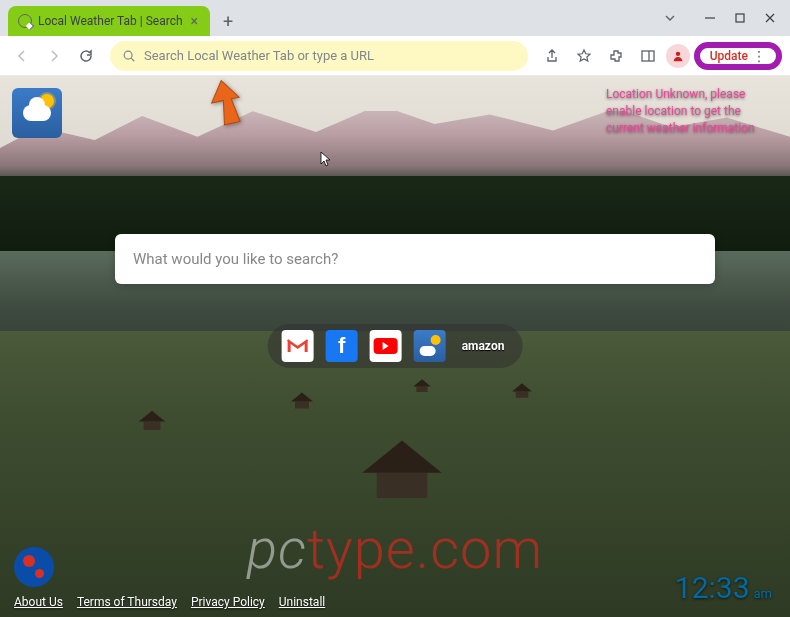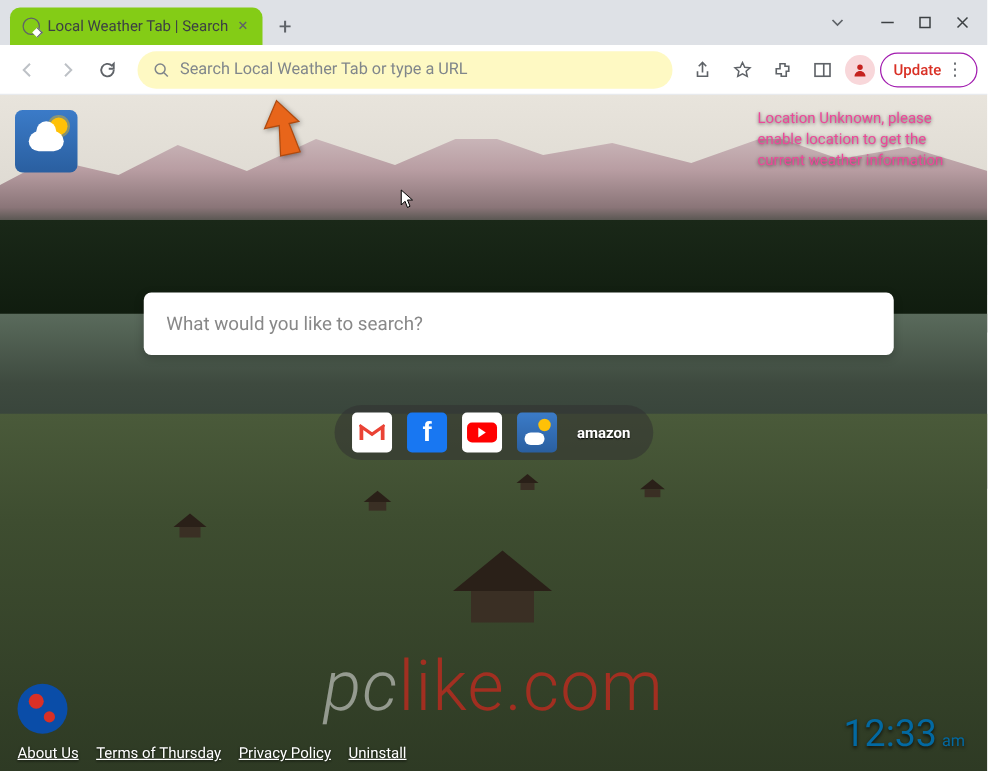--- a/index.html
+++ b/index.html
@@ -19,21 +19,21 @@
 
 
 .toolbar { height: 40px; background: #fff; border-bottom: 1px solid #e8eaed; display: flex; align-items: center; padding: 0 8px; gap: 4px; }
 .navbtn { width: 28px; height: 28px; display: flex; align-items: center; justify-content: center; color: #5f6368; border-radius: 50%; }
 .navbtn.dis { color: #bdc1c6; }
 .omnibox { flex: 1; height: 30px; background: #fef9c3; border-radius: 15px; display: flex; align-items: center; padding: 0 12px; gap: 8px; margin: 0 6px; color: #80868b; font-size: 13px; }
 .omnibox svg { width: 14px; height: 14px; flex-shrink:0; }
 .tbicon { width: 28px; height: 28px; display: flex; align-items: center; justify-content: center; color: #5f6368; }
 .avatar { width: 24px; height: 24px; border-radius: 50%; background: #f8d7da; display: flex; align-items: center; justify-content: center; }
 .avatar svg { width: 14px; height: 14px; fill:#c5221f; }
-.update { height: 28px; border: 1px solid #a21caf; border-radius: 14px; padding: 0 10px; display: flex; align-items: center; gap: 4px; color: #d93025; font-size: 12px; font-weight:500; }
+.update { height: 28px; border: 6px solid #a21caf; border-radius: 14px; padding: 0 10px; display: flex; align-items: center; gap: 4px; color: #d93025; font-size: 12px; font-weight:500; }
 .update .dots { color:#5f6368; font-size:14px; line-height:1; }
 
 
 .content { position: relative; width: 100%; height: 541px; overflow: hidden; }
 .bg { position: absolute; inset: 0; }
 .sky { position: absolute; top: 0; left: 0; right: 0; height: 120px; background: linear-gradient(#e8e4dc, #d9d5cd); }
 .mtn { position: absolute; top: 0; left: 0; right: 0; height: 160px; background: linear-gradient(180deg, transparent 0, transparent 35px, #c9b5b8 35px, #b89da2 60px, #8a7578 90px, #2b3a2e 110px, #1a2a1d 160px); clip-path: polygon(0 45%, 5% 32%, 12% 40%, 18% 25%, 25% 38%, 32% 22%, 40% 35%, 48% 18%, 55% 30%, 62% 24%, 70% 34%, 78% 20%, 85% 32%, 92% 26%, 100% 38%, 100% 100%, 0 100%); }
 .forest { position: absolute; top: 100px; left: 0; right: 0; height: 90px; background: linear-gradient(#1a2818, #0e1a0d); }
 .lake { position: absolute; top: 175px; left: 0; right: 0; height: 140px; background: linear-gradient(#5a6b5c, #3e4a3f 40%, #2d3a34 100%); }
 .meadow { position: absolute; top: 255px; left: 0; right: 0; bottom: 0; background: linear-gradient(#4a5a3a 0, #3e4d30 30%, #2e3a24 100%); }
@@ -249,15 +249,15 @@
     <span>Uninstall</span>
   </div>
 
   <div class="clock">
     <div class="time">
       <span>12:33</span><span class="ampm">am</span>
     </div>
   </div>
 
   <div class="wm">
-    <span>pc</span><span class="r">like.com</span>
+    <span>pc</span><span class="r">type.com</span>
   </div>
 </div>
 
 </body></html>

